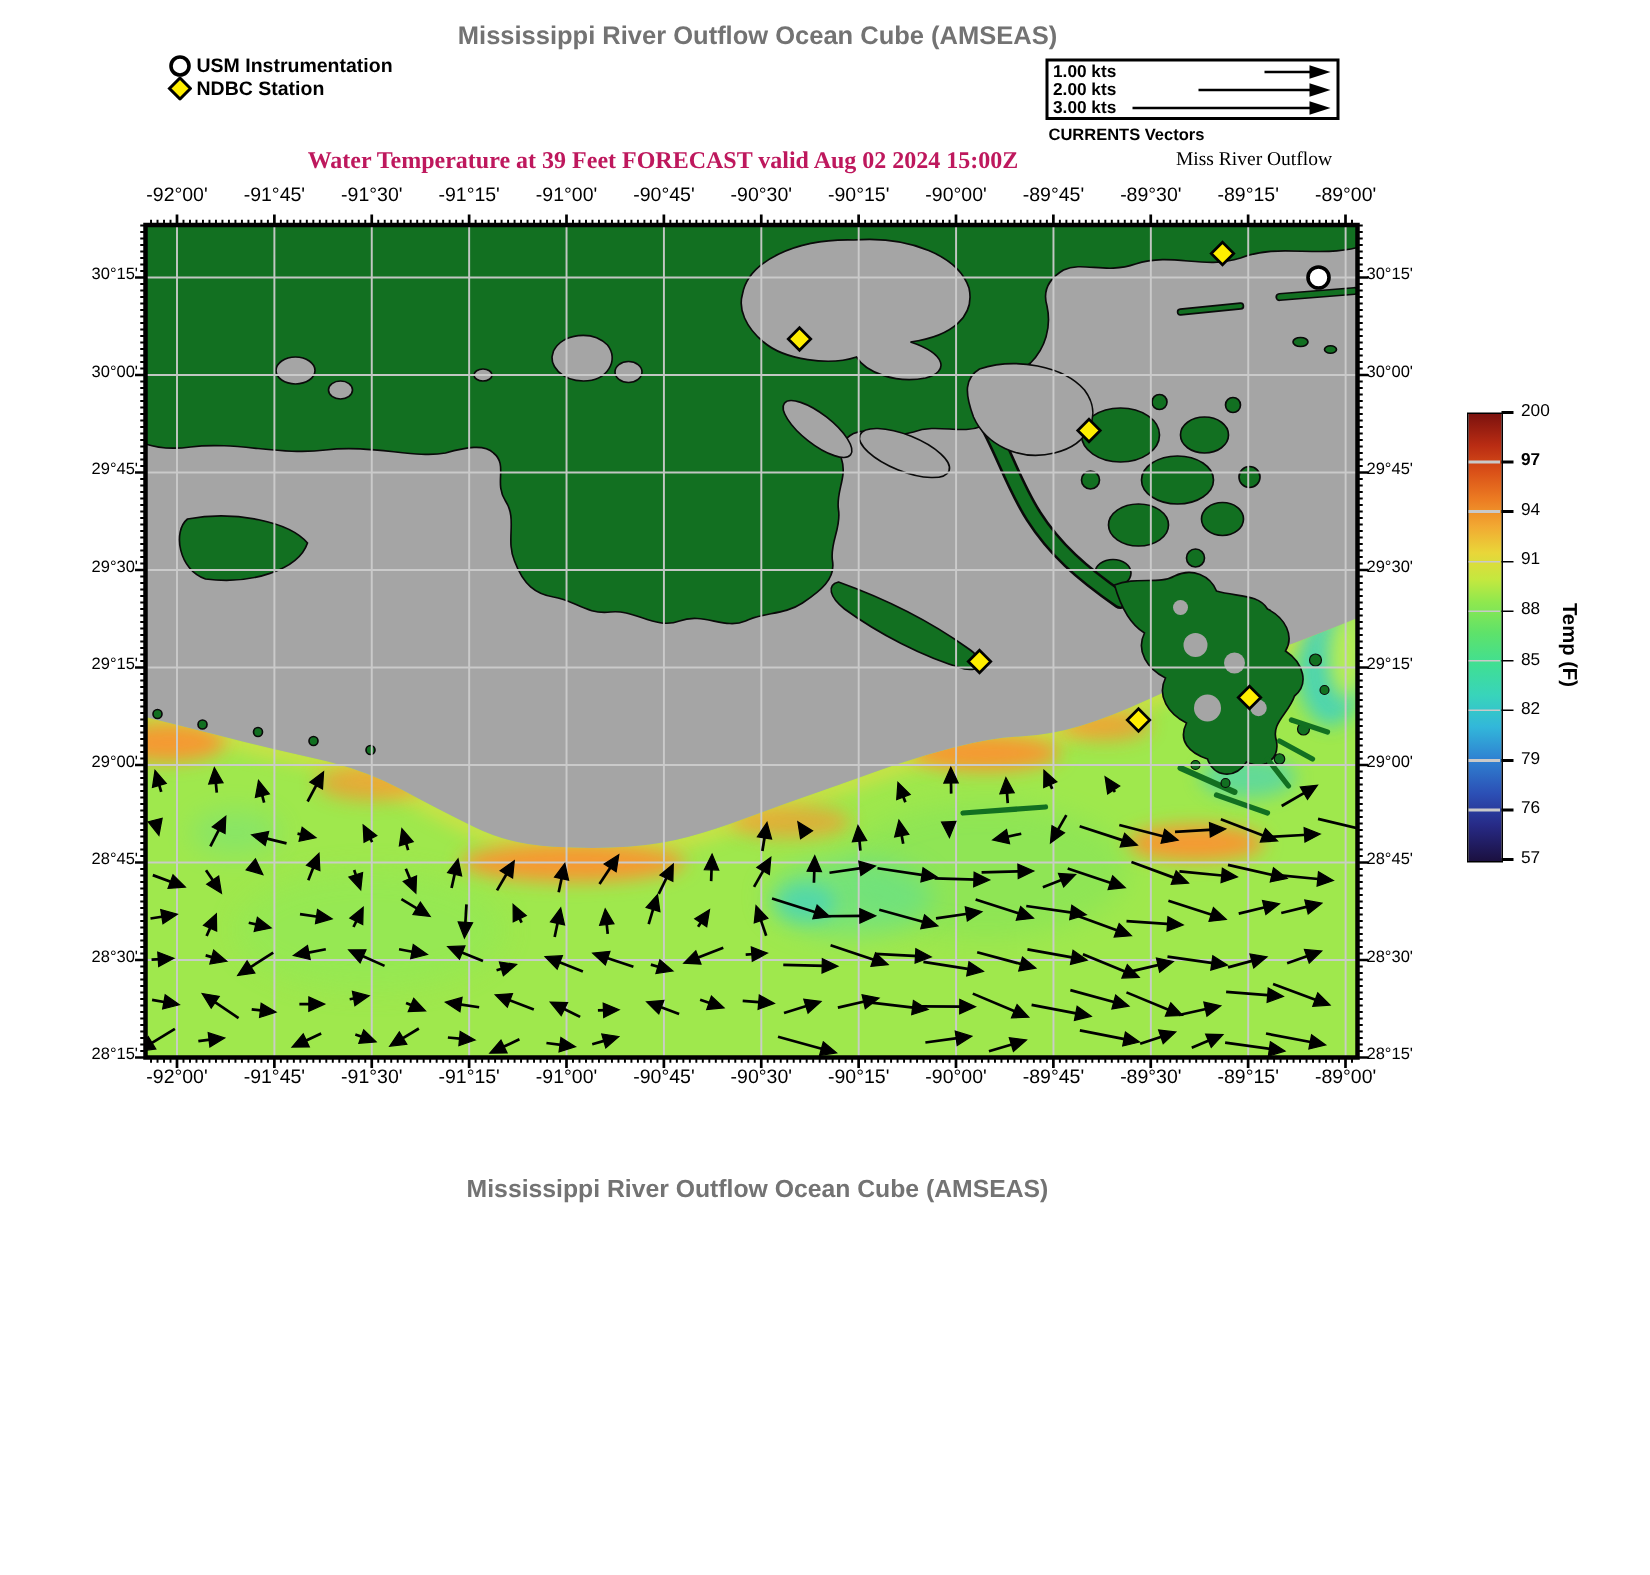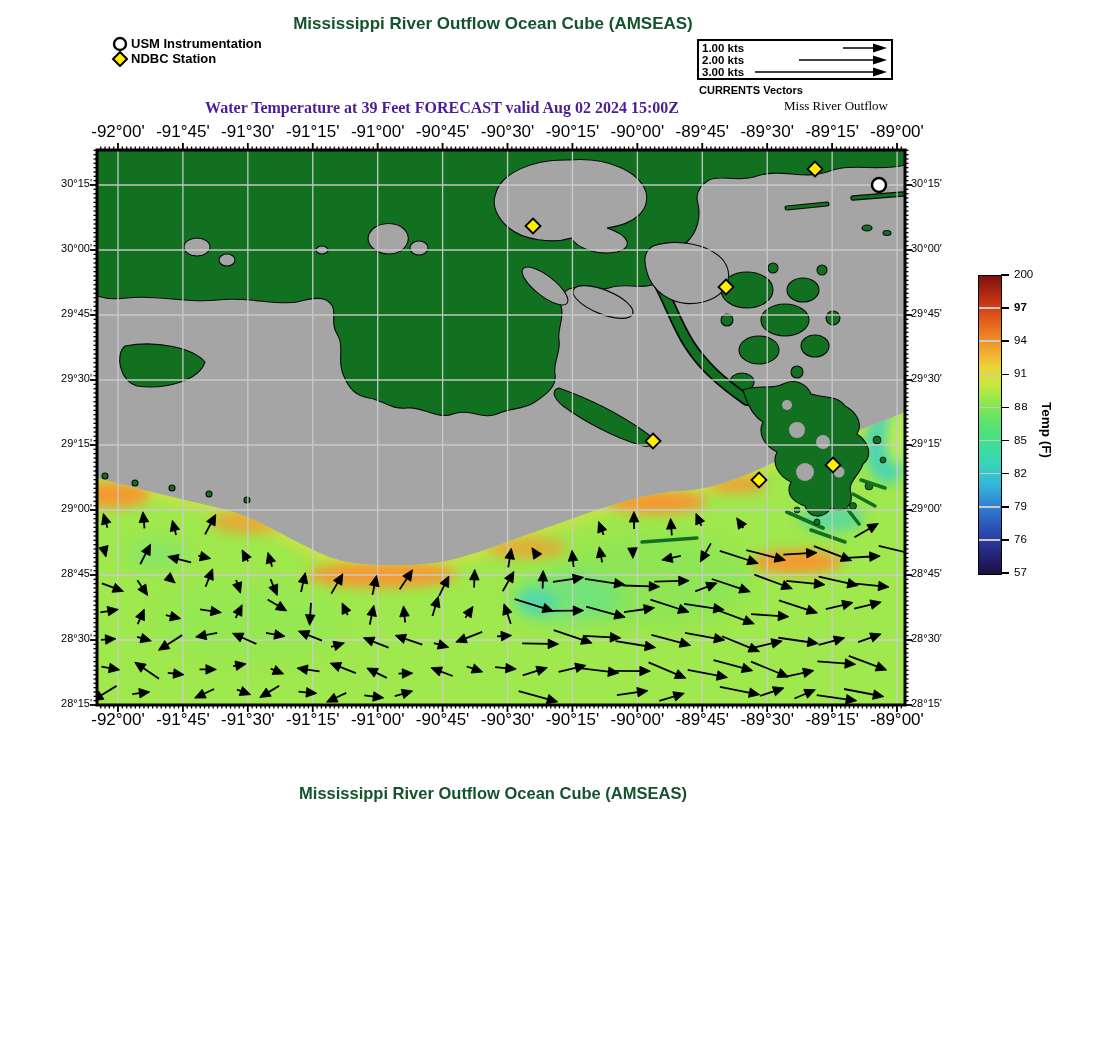--- a/index.html
+++ b/index.html
@@ -1,40 +1,40 @@
 <!DOCTYPE html>
 <html><head>
 <meta charset="utf-8">
 <style>
   html,body{margin:0;padding:0;background:#fff;}
   #page{position:relative;width:1100px;height:1050px;background:#fff;overflow:hidden;
         font-family:"Liberation Sans","DejaVu Sans",sans-serif;}
-  .ttl{position:absolute;left:89px;width:808px;text-align:center;font-weight:bold;
-       font-size:17px;color:#14532d;}
+  .ttl{position:absolute;left:101px;width:808px;text-align:center;font-weight:bold;
+       font-size:17px;color:#737373;}
   #top-title{top:14px;}
   #bottom-title{top:784px;font-size:16.5px;}
   #subtitle{position:absolute;left:97px;top:99px;width:690px;text-align:center;
             font-family:"Liberation Serif","DejaVu Serif",serif;font-weight:bold;
-            font-size:16px;color:#4c1d95;}
+            font-size:16px;color:#be185d;}
   #region-label{position:absolute;left:784px;top:98px;width:130px;
             font-family:"Liberation Serif","DejaVu Serif",serif;font-weight:normal;
             font-size:13px;color:#000;}
   
   #legend{position:absolute;left:110px;top:36px;text-align:center;}
   .leg-row{display:flex;align-items:center;height:15px;}
   .leg-row span.lbl{font-size:13px;font-weight:bold;color:#000;margin-left:3px;}
   
   #vecbox{position:absolute;left:697px;top:39px;width:196px;height:41px;
           border:2.5px solid #000;background:#fff;box-sizing:border-box;
           display:flex;flex-direction:column;justify-content:space-around;padding:1px 3px;}
   .vec-row{display:flex;align-items:flex-start;height:12px;}
   .vec-row .lbl{font-size:11.5px;font-weight:bold;color:#000;width:52px;white-space:nowrap;}
   #vec-caption{position:absolute;left:699px;top:84px;font-size:11px;font-weight:bold;color:#000;}
   
-  .xlab{position:absolute;width:70px;text-align:center;font-size:17px;color:#000;}
+  .xlab{position:absolute;width:70px;text-align:center;font-size:13px;color:#000;}
   .ylab{position:absolute;width:62px;font-size:11px;color:#000;height:16px;}
   .ylab.left{text-align:right;}
   .ylab.right{text-align:left;}
   
   #cbar{position:absolute;left:978px;top:275px;width:22px;height:298px;
         border:1.6px solid #000;box-sizing:content-box;
         background:linear-gradient(to top,
           #1b1040 0%, #272a86 8%, #2c4fb5 15%, #2f83d2 23%, #32b7da 30%,
           #38d4bb 37%, #40df93 44%, #5ee26a 51%, #90e84e 58%, #c4e83f 63%,
           #e9d639 69%, #f2a832 75%, #ec7b22 81%, #da5118 87%, #b92c13 93%, #7c120e 100%);}
@@ -1471,21 +1471,21 @@
       <div class="cb-stub" style="top: 307.311px;"></div>
       <div class="cb-lab" style="top: 301.111px; font-weight: bold;">97</div>
       <div class="cb-line" style="top: 340.422px;"></div>
       <div class="cb-stub" style="top: 340.422px;"></div>
       <div class="cb-lab" style="top: 334.222px;">94</div>
       <div class="cb-line" style="top: 373.533px;"></div>
       <div class="cb-stub" style="top: 373.533px;"></div>
       <div class="cb-lab" style="top: 367.333px;">91</div>
       <div class="cb-line" style="top: 406.644px;"></div>
       <div class="cb-stub" style="top: 406.644px;"></div>
-      <div class="cb-lab" style="top: 400.444px; font-family: Liberation Mono, monospace;">88</div>
+      <div class="cb-lab" style="top: 400.444px;">88</div>
       <div class="cb-line" style="top: 439.756px;"></div>
       <div class="cb-stub" style="top: 439.756px;"></div>
       <div class="cb-lab" style="top: 433.556px;">85</div>
       <div class="cb-line" style="top: 472.867px;"></div>
       <div class="cb-stub" style="top: 472.867px;"></div>
       <div class="cb-lab" style="top: 466.667px;">82</div>
       <div class="cb-line" style="top: 505.978px;"></div>
       <div class="cb-stub" style="top: 505.978px;"></div>
       <div class="cb-lab" style="top: 499.778px;">79</div>
       <div class="cb-line" style="top: 539.089px;"></div>

